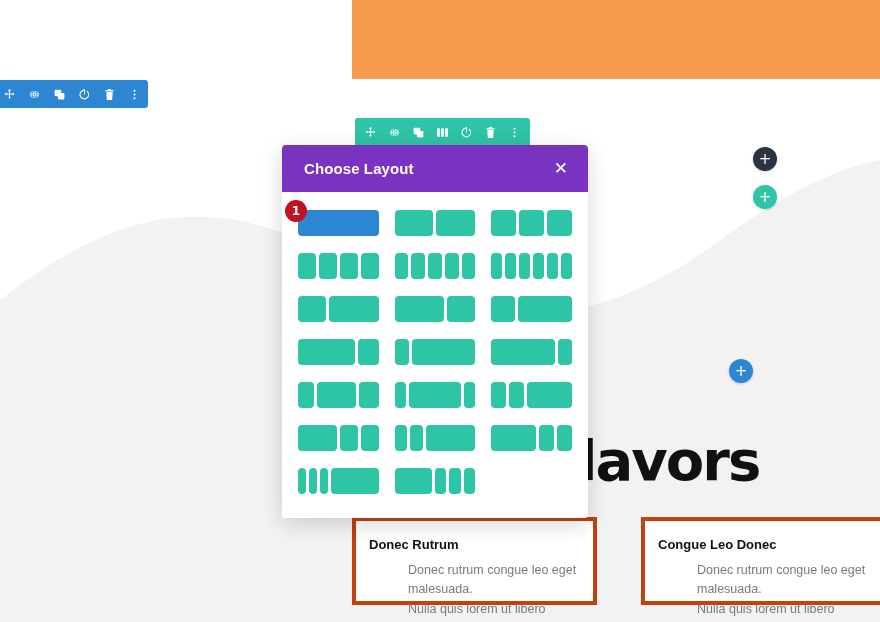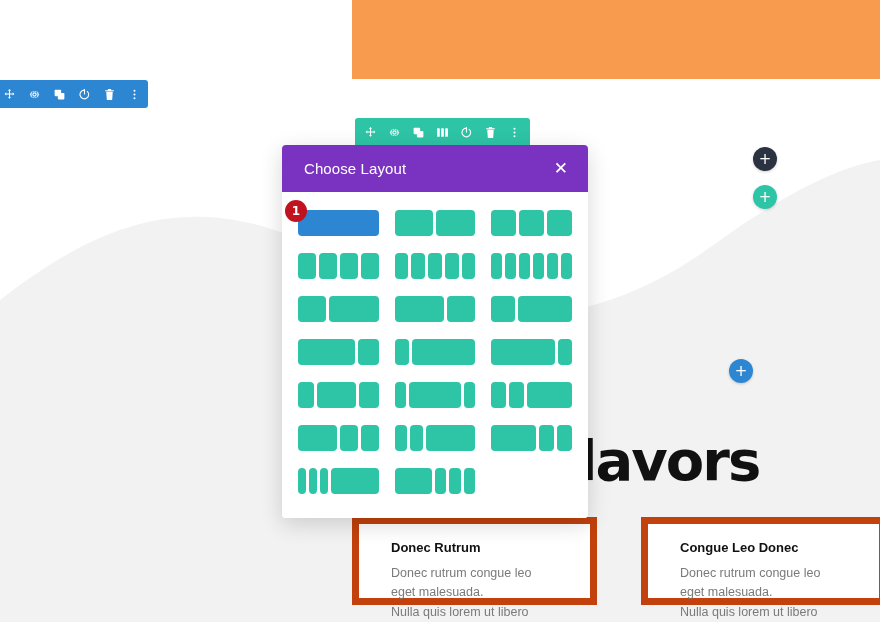--- a/index.html
+++ b/index.html
@@ -123,21 +123,21 @@
     height: 47px;
     background: #7a33c1;
     display: flex;
     align-items: center;
     justify-content: space-between;
     padding: 0 20px 0 22px;
   }
   .modal-title {
     color: #ffffff;
     font-size: 15px;
-    font-weight: 400;
+    font-weight: 700;
     letter-spacing: .1px;
   }
   .modal-close {
     color: #ffffff;
     font-size: 17px;
     line-height: 1;
     cursor: pointer;
     font-family: "DejaVu Sans", sans-serif;
   }
   .modal-body {
@@ -182,36 +182,37 @@
     display: flex;
     align-items: center;
     justify-content: center;
     z-index: 3;
     font-family: "DejaVu Sans", sans-serif;
   }
 
   
   .blurb {
     position: absolute;
-    border: 7px solid #c2410c;
-    background: #ffffff;
-    padding: 16px 32px;
+    border: 4px solid #c2410c;
+    background: #ffffff;
+    padding: 16px 13px;
   }
   .blurb-1 { left: 352px; top: 517px; width: 245px; height: 88px; }
   .blurb-2 { left: 641px; top: 517px; width: 245px; height: 88px; }
   .blurb-title {
     font-size: 13px;
     font-weight: 700;
     color: #111111;
     margin-bottom: 9px;
   }
   .blurb-text {
     font-size: 12.5px;
     line-height: 1.55;
     color: #7a7a7a;
+    margin-left: 39px;
   }
 </style>
 </head>
 <body>
 
 <div id="stage">
 
   <div class="gray-band"></div>
   <svg class="wave-layer" viewBox="0 0 880 622" preserveAspectRatio="none">
     <path d="M0 300 C 90 230 170 198 268 228 C 352 254 396 300 470 312

